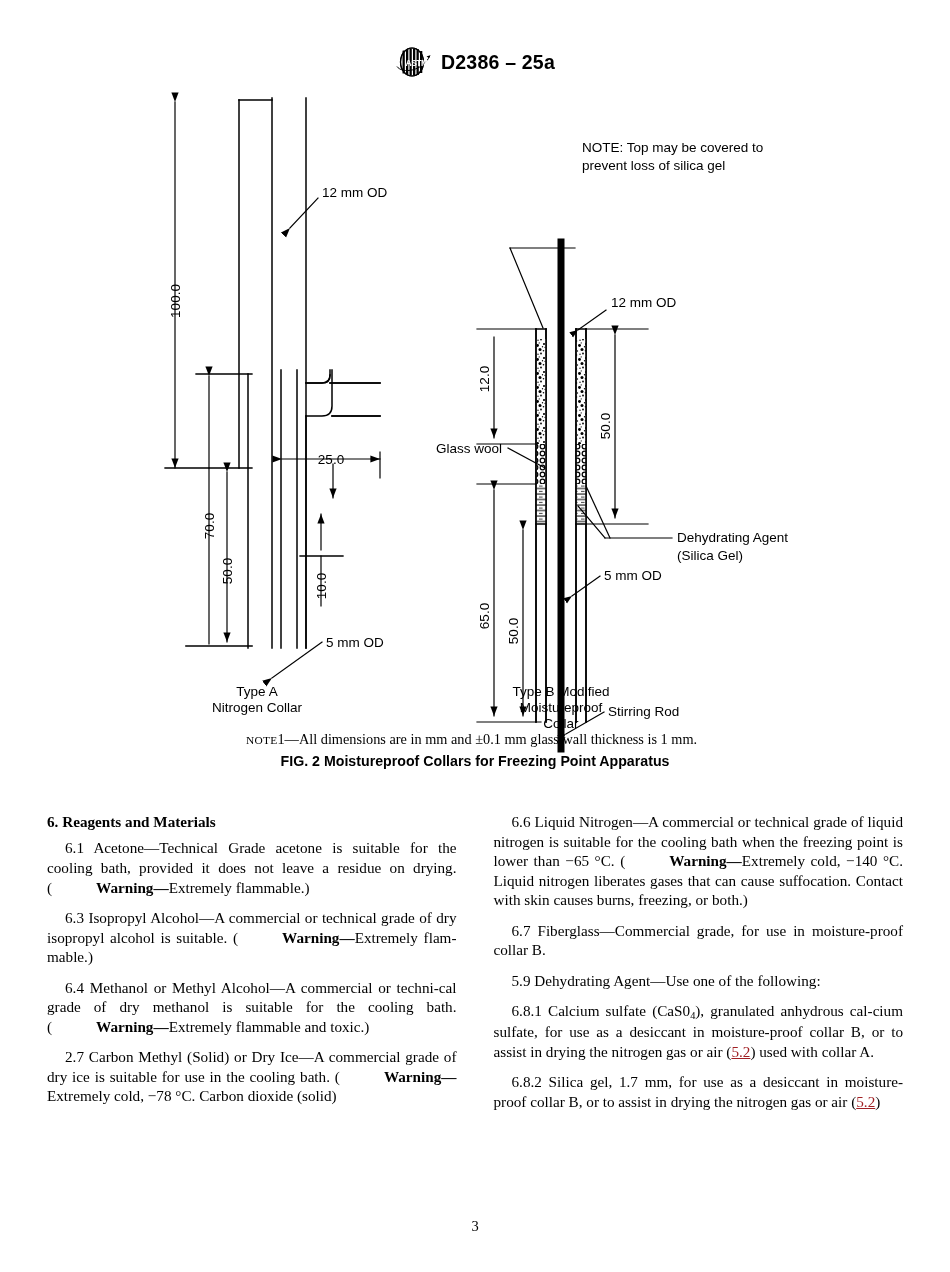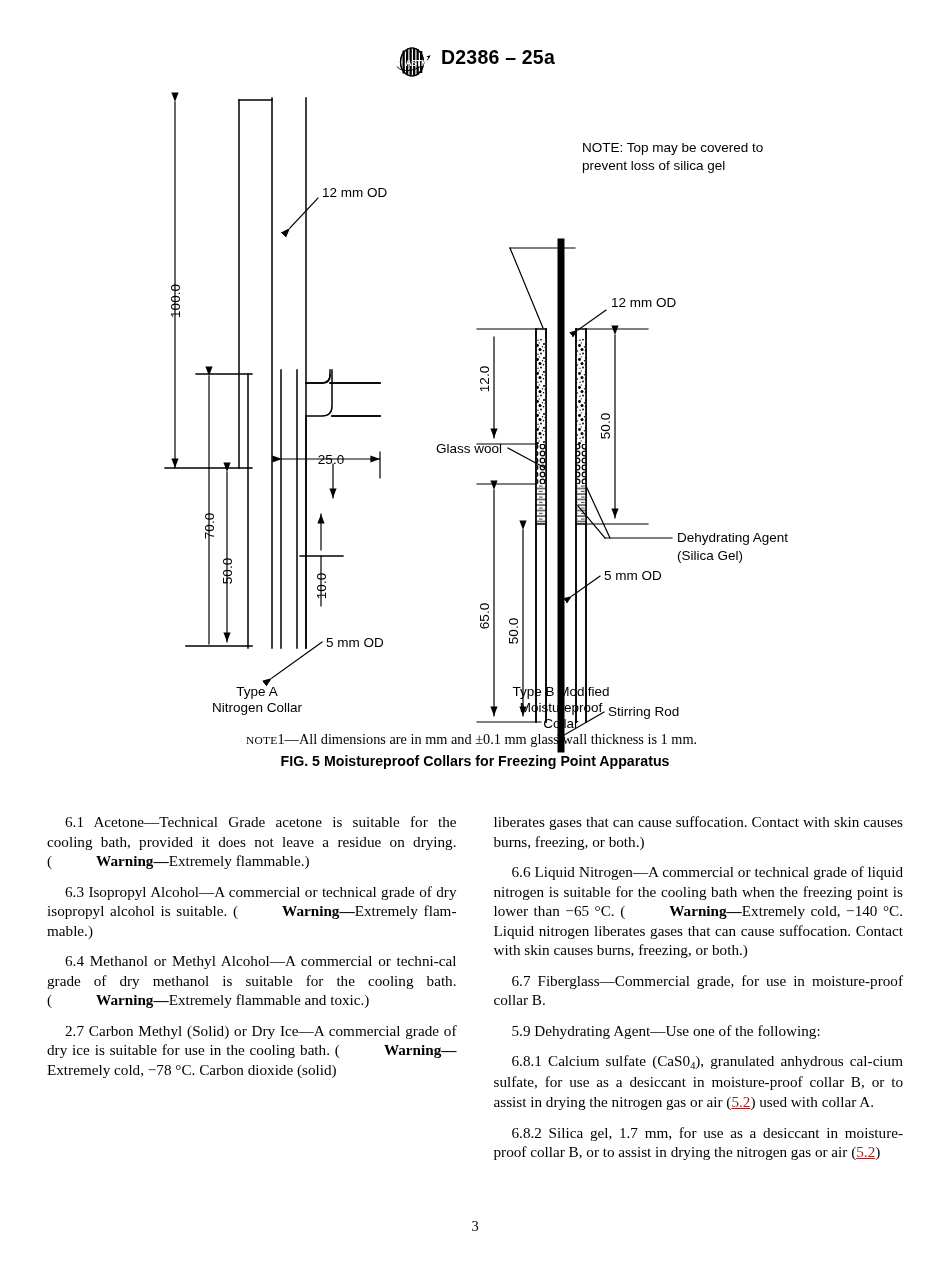--- a/index.html
+++ b/index.html
@@ -13,20 +13,21 @@
     position: relative;
     overflow: hidden;
   }
 
   
   .header {
     position: absolute;
     top: 46px; left: 0; right: 0;
     display: flex;
     justify-content: center;
+    align-items: center;
     gap: 10px;
   }
   .astm-logo { width: 36px; height: 32px; display: block; }
   .designation {
     font-family: "Liberation Sans", "DejaVu Sans", sans-serif;
     font-weight: bold;
     font-size: 19.5px;
     letter-spacing: 0.2px;
   }
 
@@ -301,46 +302,46 @@
     <text x="561" y="626" text-anchor="middle">Moistureproof</text>
     <text x="561" y="642" text-anchor="middle">Collar</text>
   </g>
 </svg>
 </div>
 
 <div class="caption-note">
   <span class="nt">NOTE</span><span>1</span><span>—All dimensions are in mm and ±0.1 mm glass wall thickness is 1 mm.</span>
 </div>
 
-<div class="caption-fig">FIG. 5 Moistureproof Collars for Freezing Point Apparatus</div>
+<div class="caption-fig">FIG. 2 Moistureproof Collars for Freezing Point Apparatus</div>
 
 <div class="columns">
 
   <div class="col">
+    <div class="sec-head">6.  Reagents and Materials</div>
 
     <p class="para">
       <span>6.1 </span><span class="it">Acetone</span><span>—Technical Grade acetone is suitable for the cooling bath, provided it does not leave a residue on drying. (</span><span class="bd">Warning—</span><span>Extremely flammable.)</span>
     </p>
 
 
     <p class="para">
       <span>6.3 </span><span class="it">Isopropyl Alcohol</span><span>—A commercial or technical grade of dry isopropyl alcohol is suitable. (</span><span class="bd">Warning—</span><span>Extremely flam-mable.)</span>
     </p>
 
     <p class="para">
       <span>6.4 </span><span class="it">Methanol or Methyl Alcohol</span><span>—A commercial or techni-cal grade of dry methanol is suitable for the cooling bath. (</span><span class="bd">Warning—</span><span>Extremely flammable and toxic.)</span>
     </p>
 
     <p class="para">
       <span>2.7 </span><span class="it">Carbon Methyl (Solid) or Dry Ice</span><span>—A commercial grade of dry ice is suitable for use in the cooling bath. (</span><span class="bd">Warning—</span><span>Extremely cold, −78 °C. Carbon dioxide (solid)</span>
     </p>
   </div>
 
   <div class="col">
-    <p class="para cont">liberates gases that can cause suffocation. Contact with skin causes burns, freezing, or both.)</p>
 
     <p class="para">
       <span>6.6 </span><span class="it">Liquid Nitrogen</span><span>—A commercial or technical grade of liquid nitrogen is suitable for the cooling bath when the freezing point is lower than −65 °C. (</span><span class="bd">Warning—</span><span>Extremely cold, −140 °C. Liquid nitrogen liberates gases that can cause suffocation. Contact with skin causes burns, freezing, or both.)</span>
     </p>
 
     <p class="para">
       <span>6.7 </span><span class="it">Fiberglass</span><span>—Commercial grade, for use in moisture-proof collar B.</span>
     </p>
 
     <p class="para">

